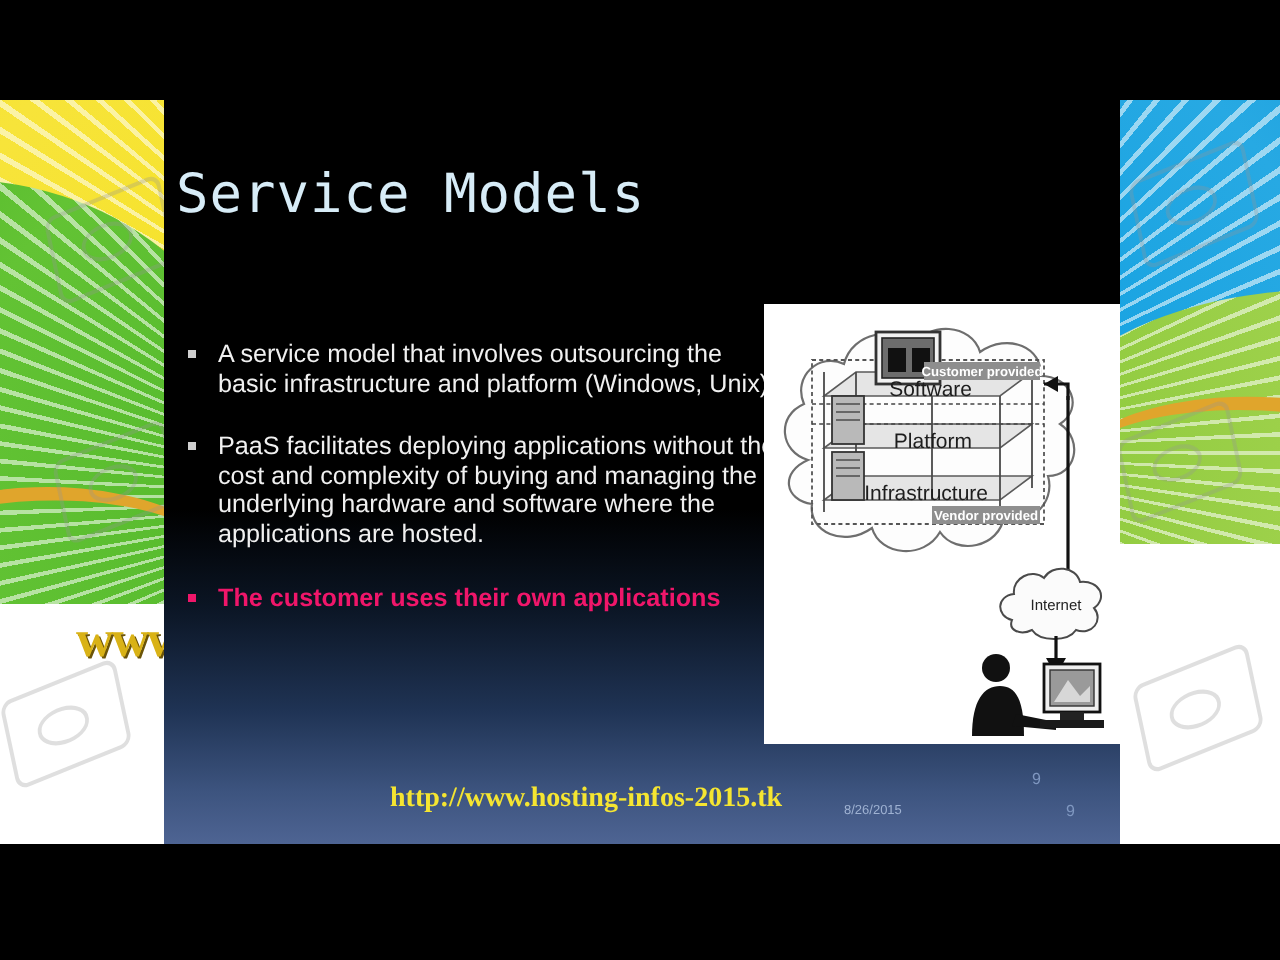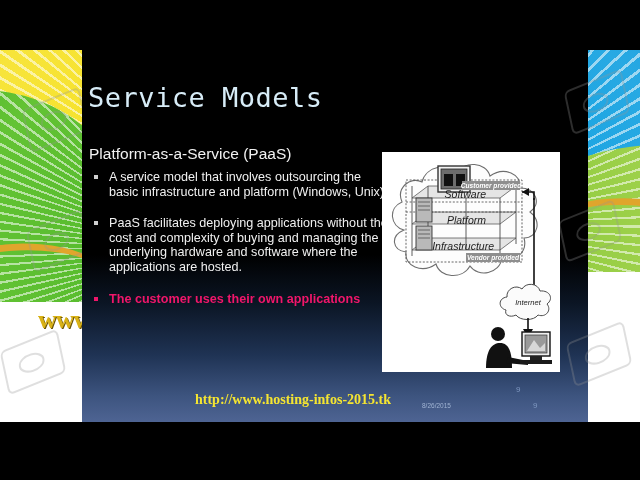--- a/index.html
+++ b/index.html
@@ -167,21 +167,20 @@
   
   .body-panel {
     position: absolute;
     left: 82px; top: 0;
     width: 478px;
     height: 372px;
     background: linear-gradient(to bottom,
                 #000000 0%, #000000 55%, #0b1524 68%,
                 #1f3354 82%, #3d547f 93%, #4e6493 100%);
     overflow: hidden;
-    padding-left: 28px;
   }
 
   .slide-title {
     position: absolute;
     left: 6px;
     top: 32px;
     font-family: "DejaVu Sans Mono", monospace;
     font-size: 27px;
     color: #d7ecf7;
     letter-spacing: 0.5px;
@@ -227,21 +226,20 @@
 
   
   .picture {
     position: absolute;
     left: 300px;
     top: 102px;
     width: 178px;
     height: 220px;
     background: #ffffff;
     overflow: hidden;
-    font-style: italic;
   }
   .picture svg { display: block; }
 
   
   .footer-url {
     position: absolute;
     left: 113px;
     bottom: 14px;
     font-family: "Liberation Serif", serif;
     font-weight: bold;
@@ -304,21 +302,20 @@
       <div class="sw-white-bottom2"></div>
       <div class="wm" style="right:12px; top:30px; width:58px; height:40px;"></div>
       <div class="wm" style="right:20px; top:160px; width:56px; height:38px;"></div>
       <div class="wm" style="right:10px; top:282px; width:58px; height:40px;"></div>
     </div>
 
     <div class="body-panel">
 
       <div class="slide-title">Service Models</div>
 
-      <div class="subhead">Platform-as-a-Service (PaaS)</div>
 
       <div class="bullets">
         <div class="bullet">
           <span class="marker"></span>
           <span>A service model that involves outsourcing the basic infrastructure and platform (Windows, Unix)</span>
         </div>
         <div class="bullet">
           <span class="marker"></span>
           <span>PaaS facilitates deploying applications without the cost and complexity of buying and managing the underlying hardware and software where the applications are hosted.</span>
         </div>

